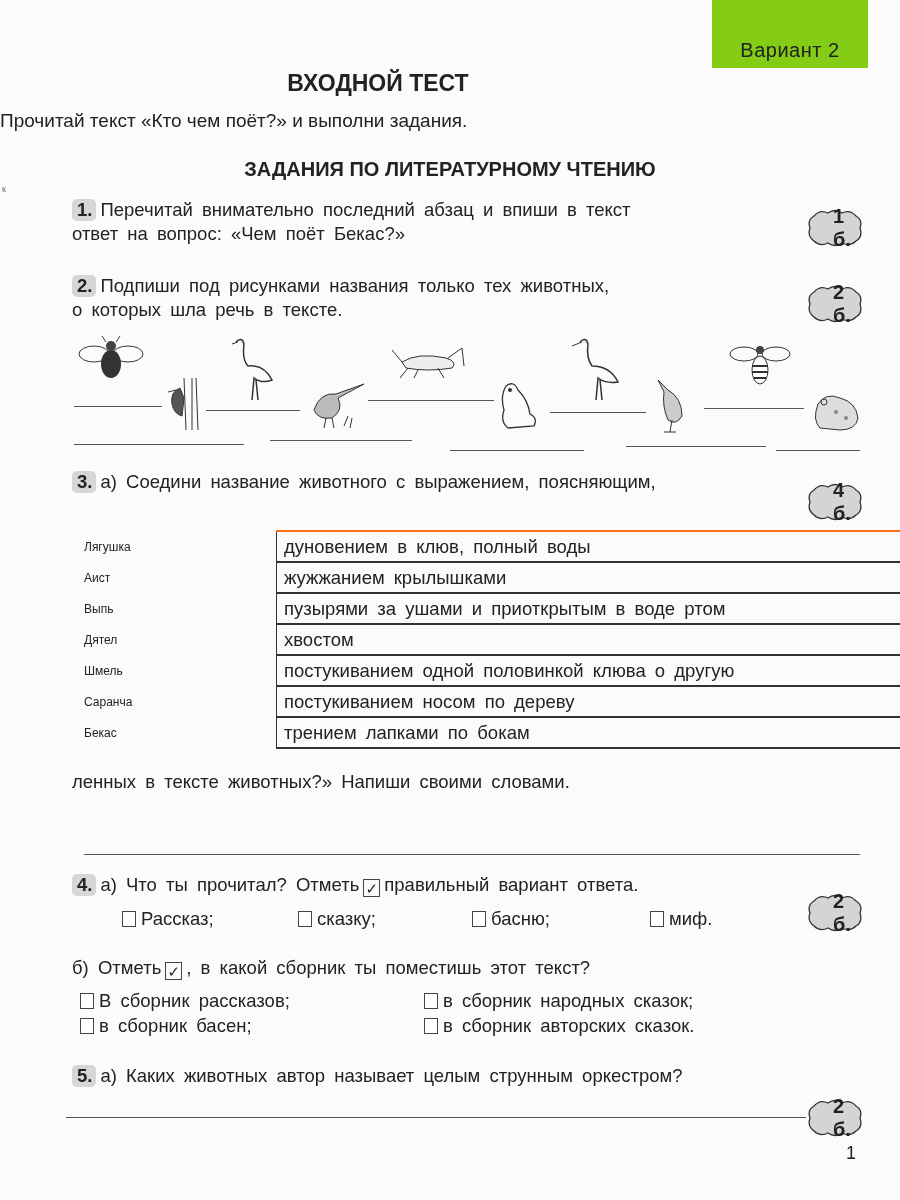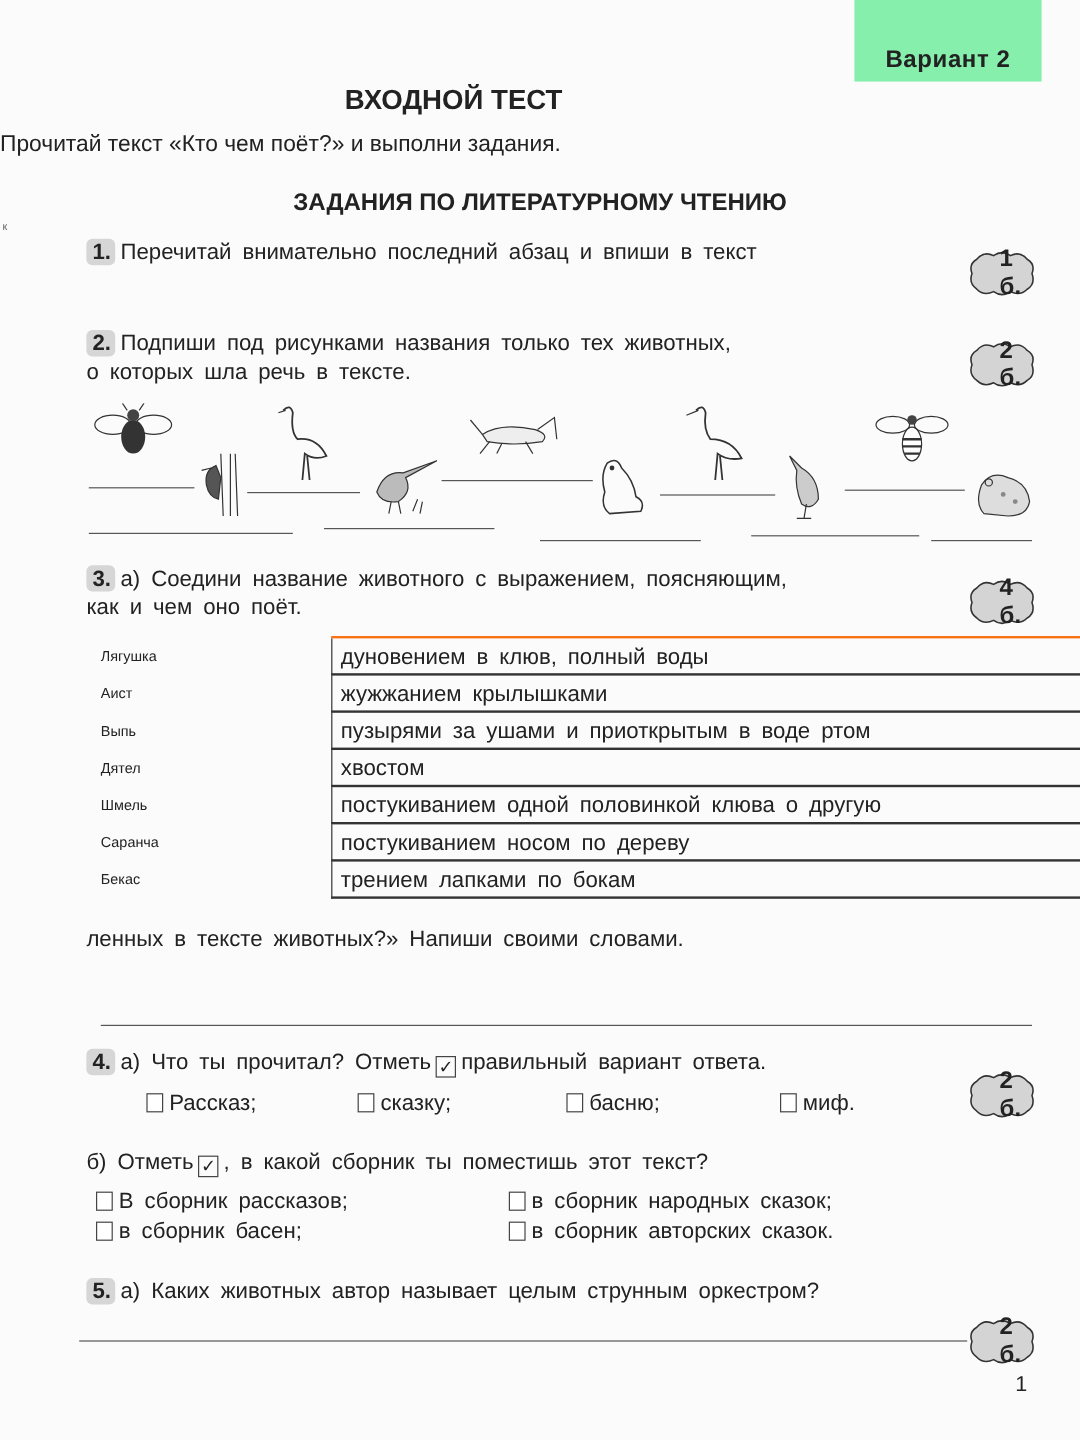--- a/index.html
+++ b/index.html
@@ -2,23 +2,23 @@
 <html><head>
 <meta charset="utf-8">
 <style>
   html, body { margin: 0; padding: 0; }
   body {
     width: 900px; height: 1200px; background: #fbfbfb; position: relative; overflow: hidden;
     font-family: "Liberation Sans", sans-serif; color: #222;
   }
   .variant-box {
     position: absolute; left: 712px; top: 0; width: 156px; height: 68px;
-    background: #86efac; display: flex; align-items: flex-end; justify-content: center;
+    background: #84cc16; display: flex; align-items: flex-end; justify-content: center;
     padding-bottom: 6px; box-sizing: border-box;
-    font-weight: bold; font-size: 20px; letter-spacing: 0.5px;
+    font-weight: normal; font-size: 20px; letter-spacing: 0.5px;
   }
   .title { position: absolute; left: 0; width: 756px; text-align: center; top: 70px;
     font-weight: bold; font-size: 23px; }
   .subtitle { position: absolute; left: 0; width: 900px; top: 110px; font-size: 19px; }
   .section-title { position: absolute; left: 0; width: 900px; text-align: center; top: 158px;
     font-weight: bold; font-size: 20px; }
   .margin-mark { position: absolute; left: 2px; top: 184px; font-size: 9px; color: #666; }
 
   .task { position: absolute; left: 72px; width: 720px; font-size: 18.5px; line-height: 24px; word-spacing: 4px; }
   .num {
@@ -55,20 +55,21 @@
 <body>
 
 <div class="variant-box">Вариант 2</div>
 <div class="title">ВХОДНОЙ ТЕСТ</div>
 <div class="subtitle">Прочитай текст «Кто чем поёт?» и выполни задания.</div>
 <div class="section-title">ЗАДАНИЯ ПО ЛИТЕРАТУРНОМУ ЧТЕНИЮ</div>
 <div class="margin-mark">к</div>
 
 <div class="task" style="top:198px;">
   <div><span class="num">1.</span><span>Перечитай внимательно последний абзац и впиши в текст</span></div>
+  <div>ответ на вопрос: «Чем поёт Бекас?»</div>
 </div>
 <div class="score" style="left:806px; top:208px;">
   <svg width="58" height="40" viewBox="0 0 58 40">
       <path d="M8 8 Q14 1 22 5 Q29 0 36 5 Q44 1 50 8 Q57 12 54 20 Q57 29 50 33 Q44 39 36 35 Q29 40 22 35 Q14 39 8 33 Q1 28 4 20 Q1 12 8 8 Z" fill="#d4d4d4" stroke="#333" stroke-width="1.3"></path>
     </svg>
   <span>1 б.</span>
 </div>
 
 <div class="task" style="top:274px;">
   <div><span class="num">2.</span><span>Подпиши под рисунками названия только тех животных,</span></div>
@@ -139,21 +140,20 @@
 <div class="answer-line" style="left:550px; top:412px; width:96px;"></div>
 <div class="answer-line" style="left:704px; top:408px; width:100px;"></div>
 <div class="answer-line" style="left:74px; top:444px; width:170px;"></div>
 <div class="answer-line" style="left:270px; top:440px; width:142px;"></div>
 <div class="answer-line" style="left:450px; top:450px; width:134px;"></div>
 <div class="answer-line" style="left:626px; top:446px; width:140px;"></div>
 <div class="answer-line" style="left:776px; top:450px; width:84px;"></div>
 
 <div class="task" style="top:470px;">
   <div><span class="num">3.</span><span>а) Соедини название животного с выражением, поясняющим,</span></div>
-  <div>как и чем оно поёт.</div>
 </div>
 <div class="score" style="left:806px; top:482px;">
   <svg width="58" height="40" viewBox="0 0 58 40">
       <path d="M8 8 Q14 1 22 5 Q29 0 36 5 Q44 1 50 8 Q57 12 54 20 Q57 29 50 33 Q44 39 36 35 Q29 40 22 35 Q14 39 8 33 Q1 28 4 20 Q1 12 8 8 Z" fill="#d4d4d4" stroke="#333" stroke-width="1.3"></path>
     </svg>
   <span>4 б.</span>
 </div>
 
 <div class="names">
   <div>Лягушка</div>

